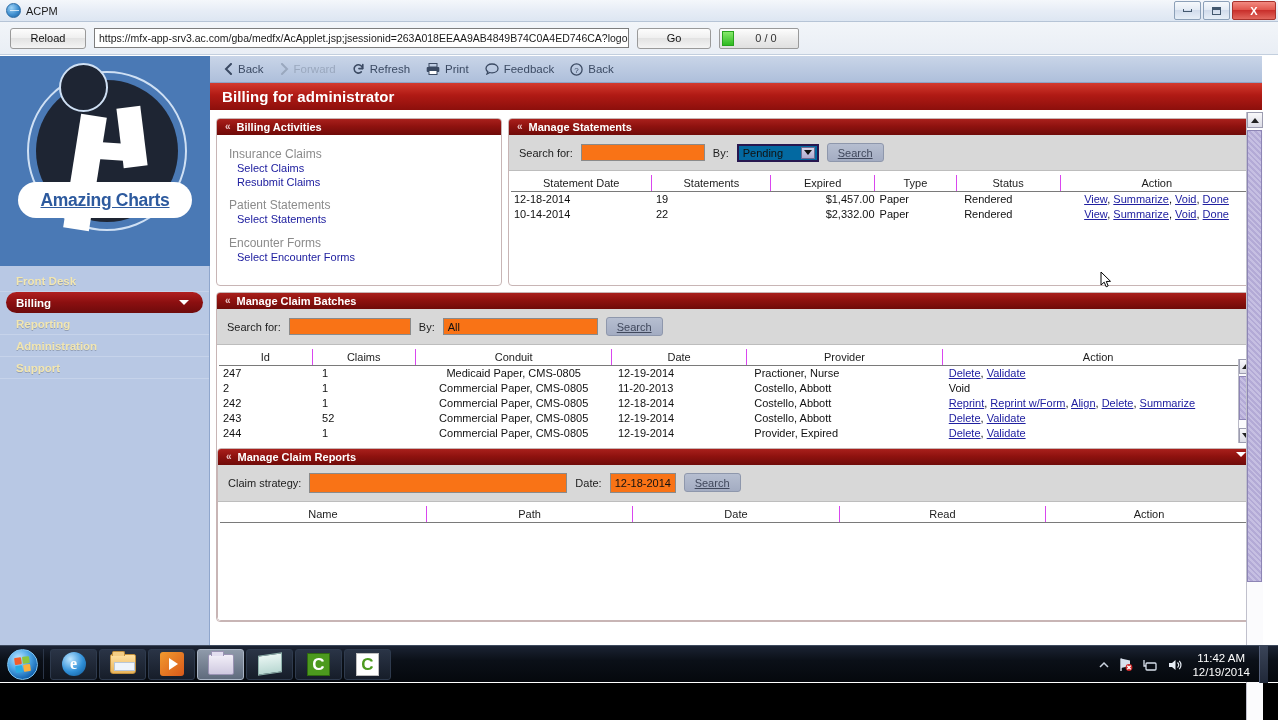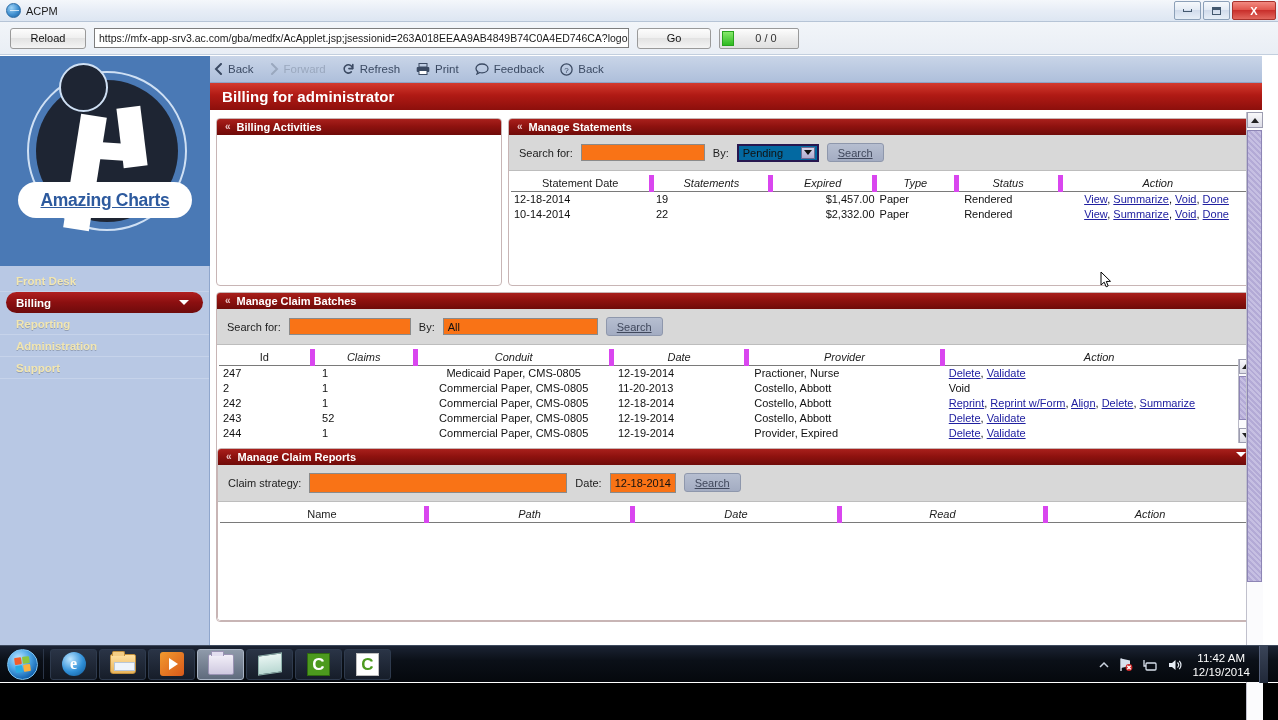--- a/index.html
+++ b/index.html
@@ -148,21 +148,21 @@
     position:absolute; right: 14px; top: 8px;
     width:0;height:0;border-left:5px solid transparent;border-right:5px solid transparent;
     border-top:5px solid #ffffff;
   }
 
   
   .content { flex: 1; position: relative; background: #ffffff; overflow: hidden; }
 
   .navbar {
     height: 27px; background: linear-gradient(to bottom, #c9d5e8 0%, #aebfdb 100%);
-    display:flex; align-items:center; gap: 16px; padding-left: 4px;
+    display:flex; align-items:center; gap: 16px; padding-left: 14px;
     border-bottom: 1px solid #8fa3c4;
   }
   .nav-item { display:flex; align-items:center; gap:5px; font-size:11.5px; color:#3b4a63; cursor:pointer; }
   .nav-item.disabled { color: #9aa8be; cursor: default; }
   .nav-item svg { display:block; }
 
   .page-title {
     height: 27px;
     background: linear-gradient(to bottom, #d43a2e 0%, #b01a14 45%, #8c0f0c 100%);
     color:#fff; font-size: 15px; font-weight: bold; display:flex; align-items:center;
@@ -220,21 +220,21 @@
     font-size: 11px; color: #40485c; display:flex; align-items:center; justify-content:center;
   }
   .btn-search span { text-decoration: underline; text-decoration-skip-ink:none;}
 
   
   table.grid { width: 100%; border-collapse: collapse; font-size: 11px; }
   table.grid th {
     font-weight: normal; font-size: 11px; color:#1c1c1c; text-align:center;
     border-bottom: 1px solid #7a7a7a; padding: 2px 0 2px 0; background:#fff;
   }
-  table.grid th + th { border-left: 5px solid #d946ef; font-style: italic; }
+  table.grid th + th { border-left: 1px solid #d946ef; }
   table.grid td { padding: 1px 0; color:#111; font-size: 11px; height: 15px; }
   .lnk { color:#2020a0; text-decoration: underline; cursor:pointer; }
   .plain { color:#111; }
 
   #manage-statements { flex: 1; height: 168px; }
   .ms-table-wrap { padding: 4px 2px 0 2px; background:#fff; height: 96px; }
 
   #manage-claim-batches { margin-top: 6px; }
   .mcb-table-wrap { padding: 4px 2px 2px 2px; background:#fff; position: relative; }
 
@@ -452,20 +452,31 @@
       <div class="page-title">Billing for administrator</div>
 
       <div class="body-area">
 
         <div class="row-flex">
 
           <div class="panel" id="billing-activities">
             <div class="panel-head">
               <span class="chev">«</span>
               <span>Billing Activities</span>
+            </div>
+            <div class="panel-body ba-body">
+              <div class="ba-group-title">Insurance Claims</div>
+              <span class="ba-link">Select Claims</span>
+              <span class="ba-link">Resubmit Claims</span>
+              <div class="ba-gap"></div>
+              <div class="ba-group-title">Patient Statements</div>
+              <span class="ba-link">Select Statements</span>
+              <div class="ba-gap"></div>
+              <div class="ba-group-title">Encounter Forms</div>
+              <span class="ba-link">Select Encounter Forms</span>
             </div>
           </div>
 
           <div class="panel" id="manage-statements">
             <div class="panel-head">
               <span class="chev">«</span>
               <span>Manage Statements</span>
             </div>
             <div class="panel-body">
               <div class="search-strip">

